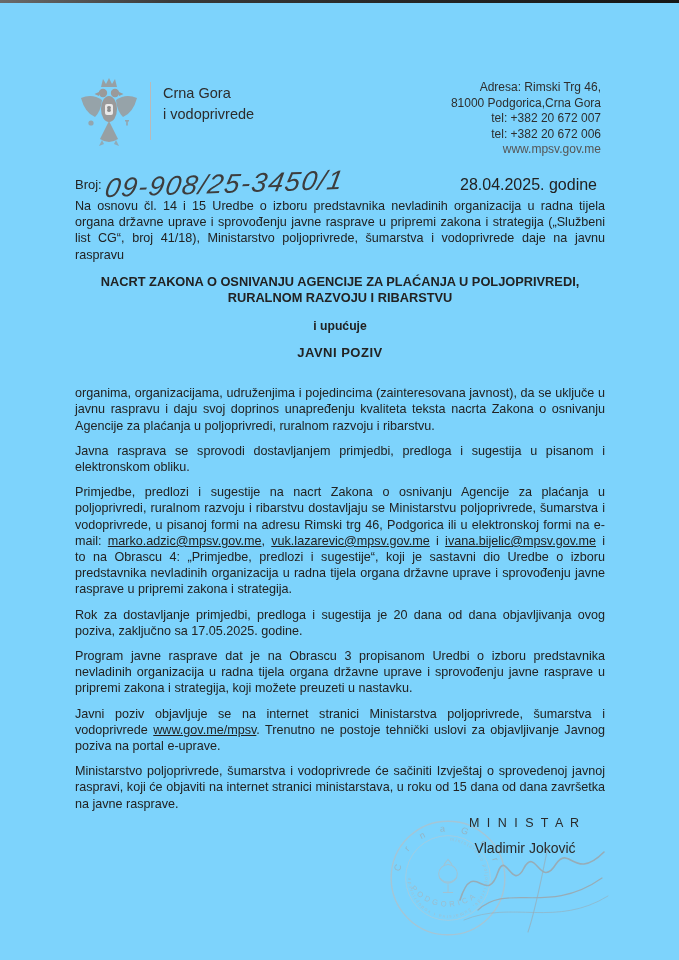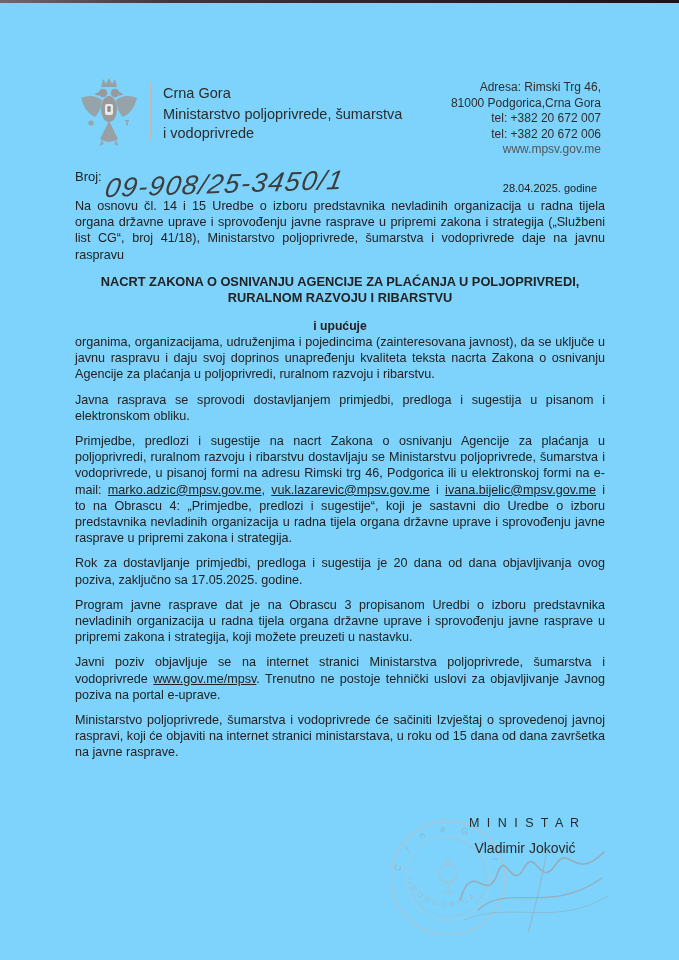--- a/index.html
+++ b/index.html
@@ -13,27 +13,27 @@
   .header{position:absolute;top:76px;left:78px;right:78px;display:flex;justify-content:space-between;}
   .header-left{display:flex;}
   .crest{width:62px;height:76px;flex:0 0 auto;}
   .vdivider{width:1px;background:#b9b9b9;height:58px;margin:6px 12px 0 10px;}
   .ministry{padding-top:8px;font-size:14.5px;line-height:19px;color:#2c2c2c;}
   .ministry .country{margin-bottom:2px;}
   .header-right{text-align:right;font-size:12px;line-height:15.6px;color:#2e2e2e;padding-top:4px;}
   .website{color:#555;}
   
   .ref-row{position:absolute;top:160px;left:75px;right:82px;display:flex;justify-content:space-between;align-items:flex-end;height:40px;}
-  .ref-left{display:flex;}
+  .ref-left{display:flex;align-items:center;}
   .broj{font-size:13px;}
   .handwritten{
     display:inline-block;font-size:27px;font-style:italic;color:#3d3d3d;
     transform:skewX(-12deg) rotate(-2deg);letter-spacing:1.5px;margin-left:4px;white-space:nowrap;
   }
-  .date{font-size:11px;padding-bottom:6px;margin-top:24px;}
+  .date{font-size:16px;padding-bottom:6px;margin-top:24px;}
   
   .content{position:absolute;top:198px;left:75px;width:530px;font-size:12.6px;line-height:16.2px;text-align:justify;}
   .content p{margin:0 0 9px 0;}
   .title{text-align:center;font-weight:bold;margin:11px 0 0 0;font-size:12.8px;line-height:16.5px;}
   .connector{text-align:center;font-weight:bold;font-size:12.2px;margin-top:11px;}
   .call{text-align:center;font-weight:bold;font-size:13px;letter-spacing:.5px;margin:11px 0 24px 0;}
   .doclink{color:#222;text-decoration:underline;cursor:pointer;}
   
   .stamp{position:absolute;left:386px;top:816px;width:124px;height:124px;opacity:.6;z-index:1;}
   .autograph{position:absolute;left:452px;top:838px;width:165px;height:100px;opacity:.75;z-index:3;pointer-events:none;}
@@ -68,21 +68,20 @@
         <g fill="#e9e9e9">
           <rect x="27" y="28" width="8" height="11" rx="2"></rect>
         </g>
         <g fill="#8a8a8a">
           <path d="M29 31 q2-2 4 0 q-1 2 0 4 q-2 2 -4 0 q1-2 0-4 Z"></path>
         </g>
       </svg>
       <div class="vdivider"></div>
       <div class="ministry">
         <div class="country">Crna Gora</div>
-        <div>Ministarstvo poljoprivrede, šumarstva</div>
         <div>i vodoprivrede</div>
       </div>
     </div>
     <div class="header-right">
       <div>Adresa: Rimski Trg 46,</div>
       <div>81000 Podgorica,Crna Gora</div>
       <div>tel: +382 20 672 007</div>
       <div>tel: +382 20 672 006</div>
       <div class="website">www.mpsv.gov.me</div>
     </div>
@@ -97,20 +96,21 @@
   </div>
 
   <main class="content">
     <p>Na osnovu čl. 14 i 15 Uredbe o izboru predstavnika nevladinih organizacija u radna tijela organa državne uprave i sprovođenju javne rasprave u pripremi zakona i strategija („Službeni list CG“, broj 41/18), Ministarstvo poljoprivrede, šumarstva i vodoprivrede daje na javnu raspravu</p>
 
     <div class="title">
       <div>NACRT ZAKONA O OSNIVANJU AGENCIJE ZA PLAĆANJA U POLJOPRIVREDI,</div>
       <div>RURALNOM RAZVOJU I RIBARSTVU</div>
     </div>
     <div class="connector">i upućuje</div>
+    <div class="call">JAVNI POZIV</div>
 
     <p>organima, organizacijama, udruženjima i pojedincima (zainteresovana javnost), da se uključe u javnu raspravu i daju svoj doprinos unapređenju kvaliteta teksta nacrta Zakona o osnivanju Agencije za plaćanja u poljoprivredi, ruralnom razvoju i ribarstvu.</p>
     <p>Javna rasprava se sprovodi dostavljanjem primjedbi, predloga i sugestija u pisanom i elektronskom obliku.</p>
 
     <p><span>Primjedbe, predlozi i sugestije na nacrt Zakona o osnivanju Agencije za plaćanja u poljoprivredi, ruralnom razvoju i ribarstvu dostavljaju se Ministarstvu poljoprivrede, šumarstva i vodoprivrede, u pisanoj formi na adresu Rimski trg 46, Podgorica ili u elektronskoj formi na e-mail: </span><a class="doclink">marko.adzic@mpsv.gov.me</a><span>, </span><a class="doclink">vuk.lazarevic@mpsv.gov.me</a><span> i </span><a class="doclink">ivana.bijelic@mpsv.gov.me</a><span> i to na Obrascu 4: „Primjedbe, predlozi i sugestije“, koji je sastavni dio Uredbe o izboru predstavnika nevladinih organizacija u radna tijela organa državne uprave i sprovođenju javne rasprave u pripremi zakona i strategija.</span></p>
 
     <p>Rok za dostavljanje primjedbi, predloga i sugestija je 20 dana od dana objavljivanja ovog poziva, zaključno sa 17.05.2025. godine.</p>
     <p>Program javne rasprave dat je na Obrascu 3 propisanom Uredbi o izboru predstavnika nevladinih organizacija u radna tijela organa državne uprave i sprovođenju javne rasprave u pripremi zakona i strategija, koji možete preuzeti u nastavku.</p>
 
     <p><span>Javni poziv objavljuje se na internet stranici Ministarstva poljoprivrede, šumarstva i vodoprivrede </span><a class="doclink">www.gov.me/mpsv</a><span>. Trenutno ne postoje tehnički uslovi za objavljivanje Javnog poziva na portal e-uprave.</span></p>

